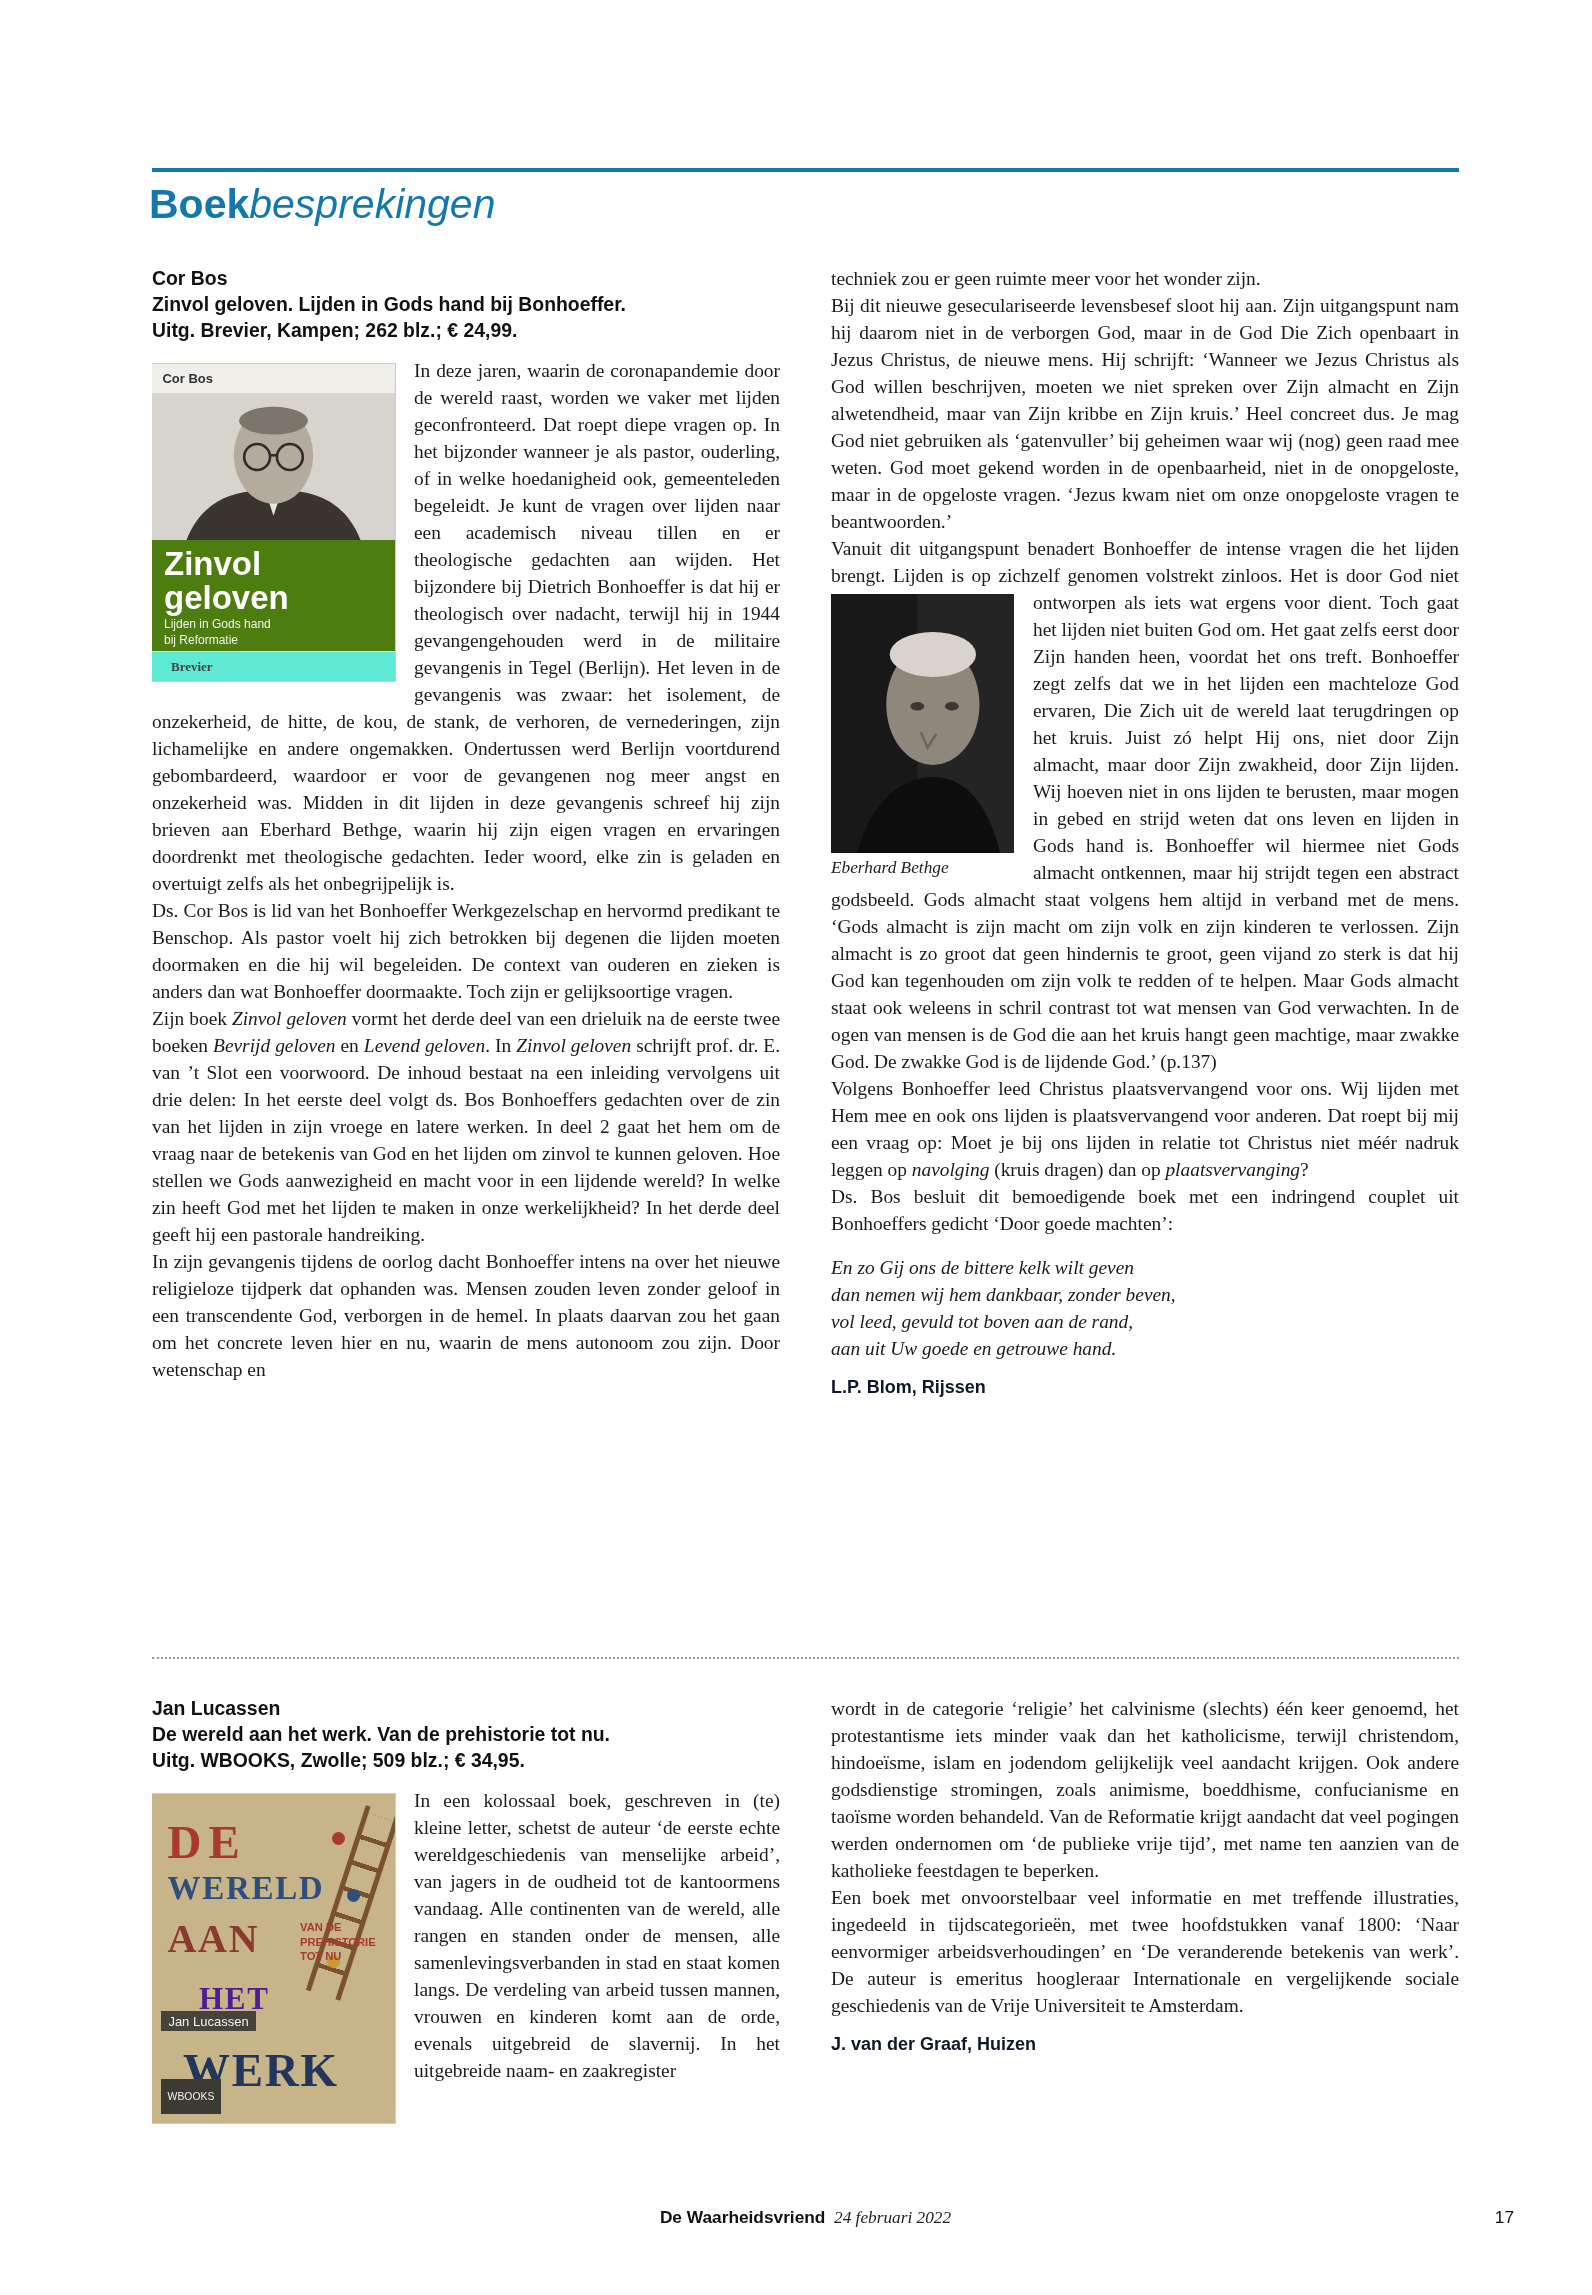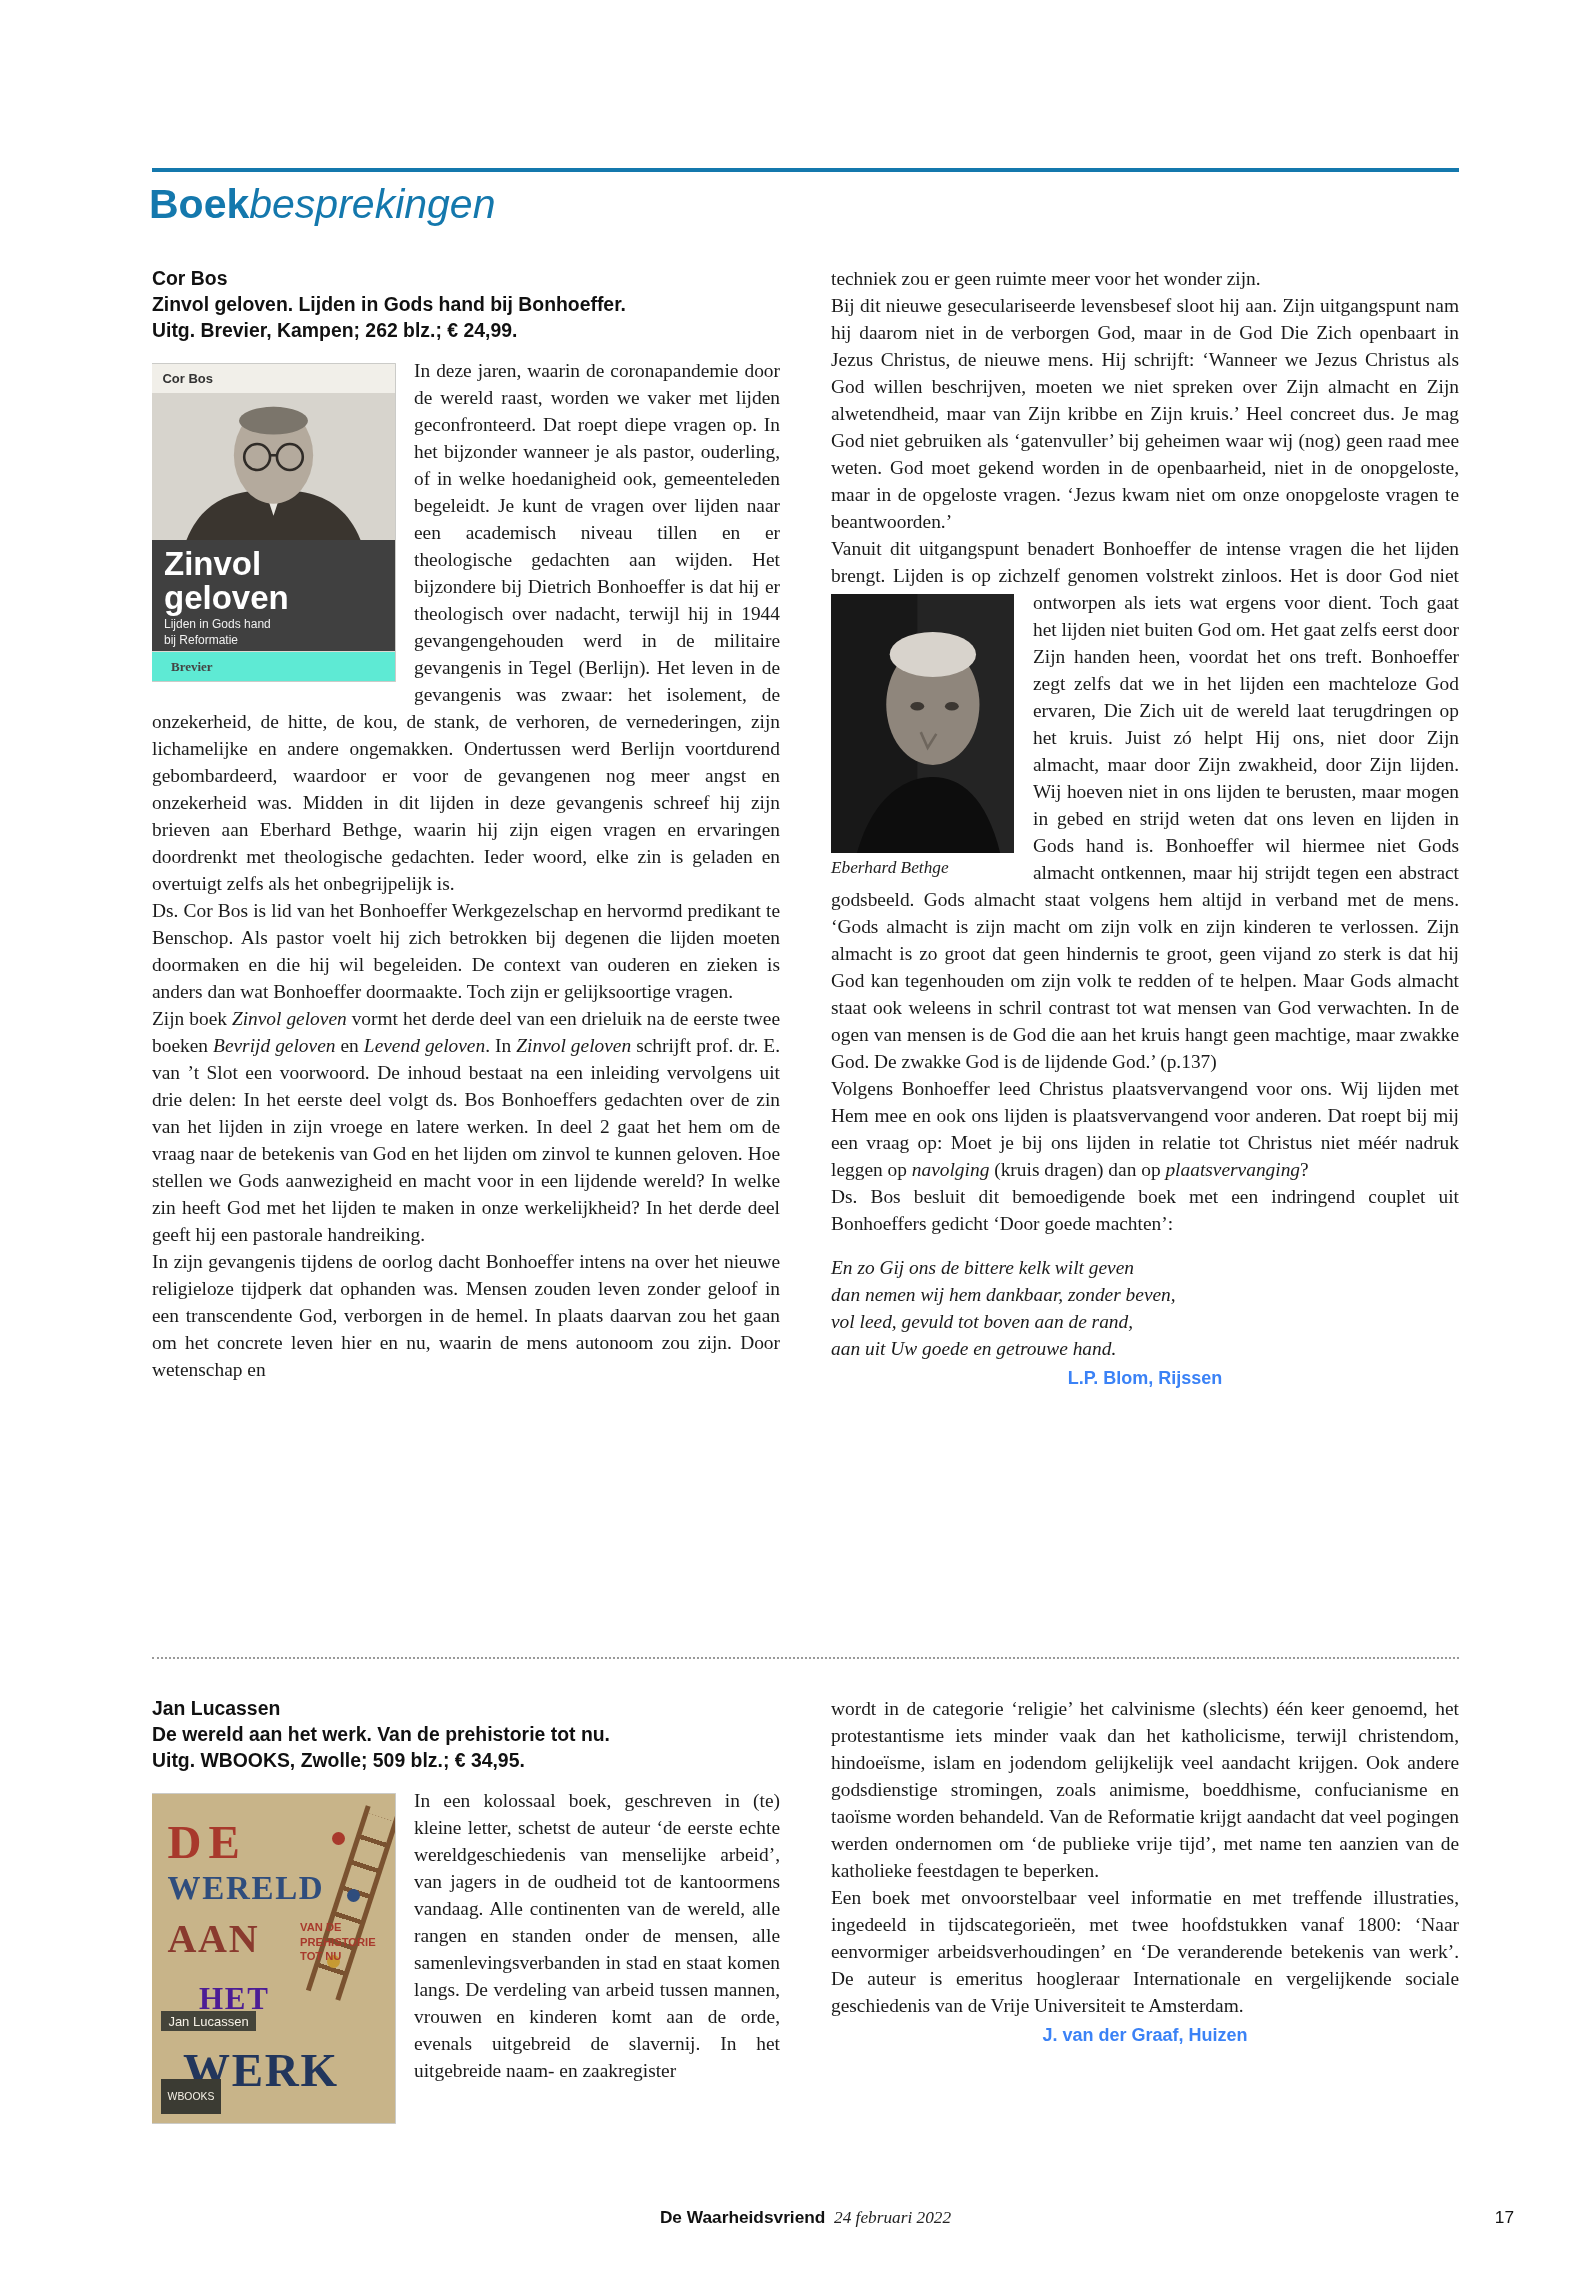--- a/index.html
+++ b/index.html
@@ -18,39 +18,39 @@
   .article-2{top:1695px;height:507px;}
   .col{width:628px;flex:0 0 628px;}
 
   .byline-block{font-family:"Liberation Sans",sans-serif;font-weight:700;font-size:19.4px;
                 line-height:26px;margin-bottom:14px;color:#111;}
   .byline-block div{margin:0;}
 
   .body-text p{margin:0;font-size:19.4px;line-height:27px;text-align:justify;hyphens:auto;}
   .poem{font-style:italic;margin-top:17.3px;font-size:19.4px;line-height:27px;}
   .signature{font-family:"Liberation Sans",sans-serif;font-weight:700;font-size:18px;line-height:27px;
-             text-align:center;margin-top:3px;color:#3b82f6;}
+             text-align:left;margin-top:12px;color:#0f172a;}
 
   
   .divider{position:absolute;left:152px;top:1657px;width:1307px;border-top:2.6px dotted #9a9a9a;}
 
   
   .footer{position:absolute;left:152px;top:2207px;width:1307px;text-align:center;font-size:17.3px;color:#111;}
   .footer-mag{font-family:"Liberation Sans",sans-serif;font-weight:700;}
   .footer-date{font-style:italic;margin-left:8.6px;font-family:"Liberation Serif",serif;color:#222;}
   .pageno{position:absolute;top:2207px;right:78px;font-size:17.3px;font-family:"Liberation Sans",sans-serif;color:#111;}
 
   
   .cover1{float:left;width:243px;height:317px;margin:7px 19px 7px 0;position:relative;overflow:hidden;
           box-shadow:0 0 0 0.9px #c6c6c2;background:#dcd9d3;}
   .cover1-top{position:absolute;top:0;left:0;right:0;height:29px;background:#f1efe9;
               font-family:"Liberation Sans",sans-serif;font-weight:700;font-size:13px;line-height:29px;
               color:#333;padding-left:10.4px;box-sizing:border-box;}
   .cover1-photo{position:absolute;top:29px;left:0;width:243px;height:147px;display:block;}
-  .cover1-band{position:absolute;top:176px;left:0;right:0;height:111px;background:#404040;color:#fff;
+  .cover1-band{position:absolute;top:176px;left:0;right:0;height:111px;background:#4d7c0f;color:#fff;
                padding:7px 12px;box-sizing:border-box;}
   .cover1-title{font-family:"Liberation Sans",sans-serif;font-weight:700;font-size:33px;line-height:34px;}
   .cover1-sub{font-family:"Liberation Sans",sans-serif;font-size:12px;line-height:14.7px;margin-top:1.7px;opacity:.92;}
   .cover1-bottom{position:absolute;bottom:0;left:0;right:0;height:29px;background:#5eead4;
                  font-family:"Liberation Serif",serif;font-weight:700;font-size:13px;line-height:29px;
                  color:#444;padding-left:19px;box-sizing:border-box;}
 
   
   .bethge-fig{float:left;width:183px;margin:5.2px 19px 0 0;}
   .bethge-photo{display:block;width:183px;height:259px;background:#161616;}

